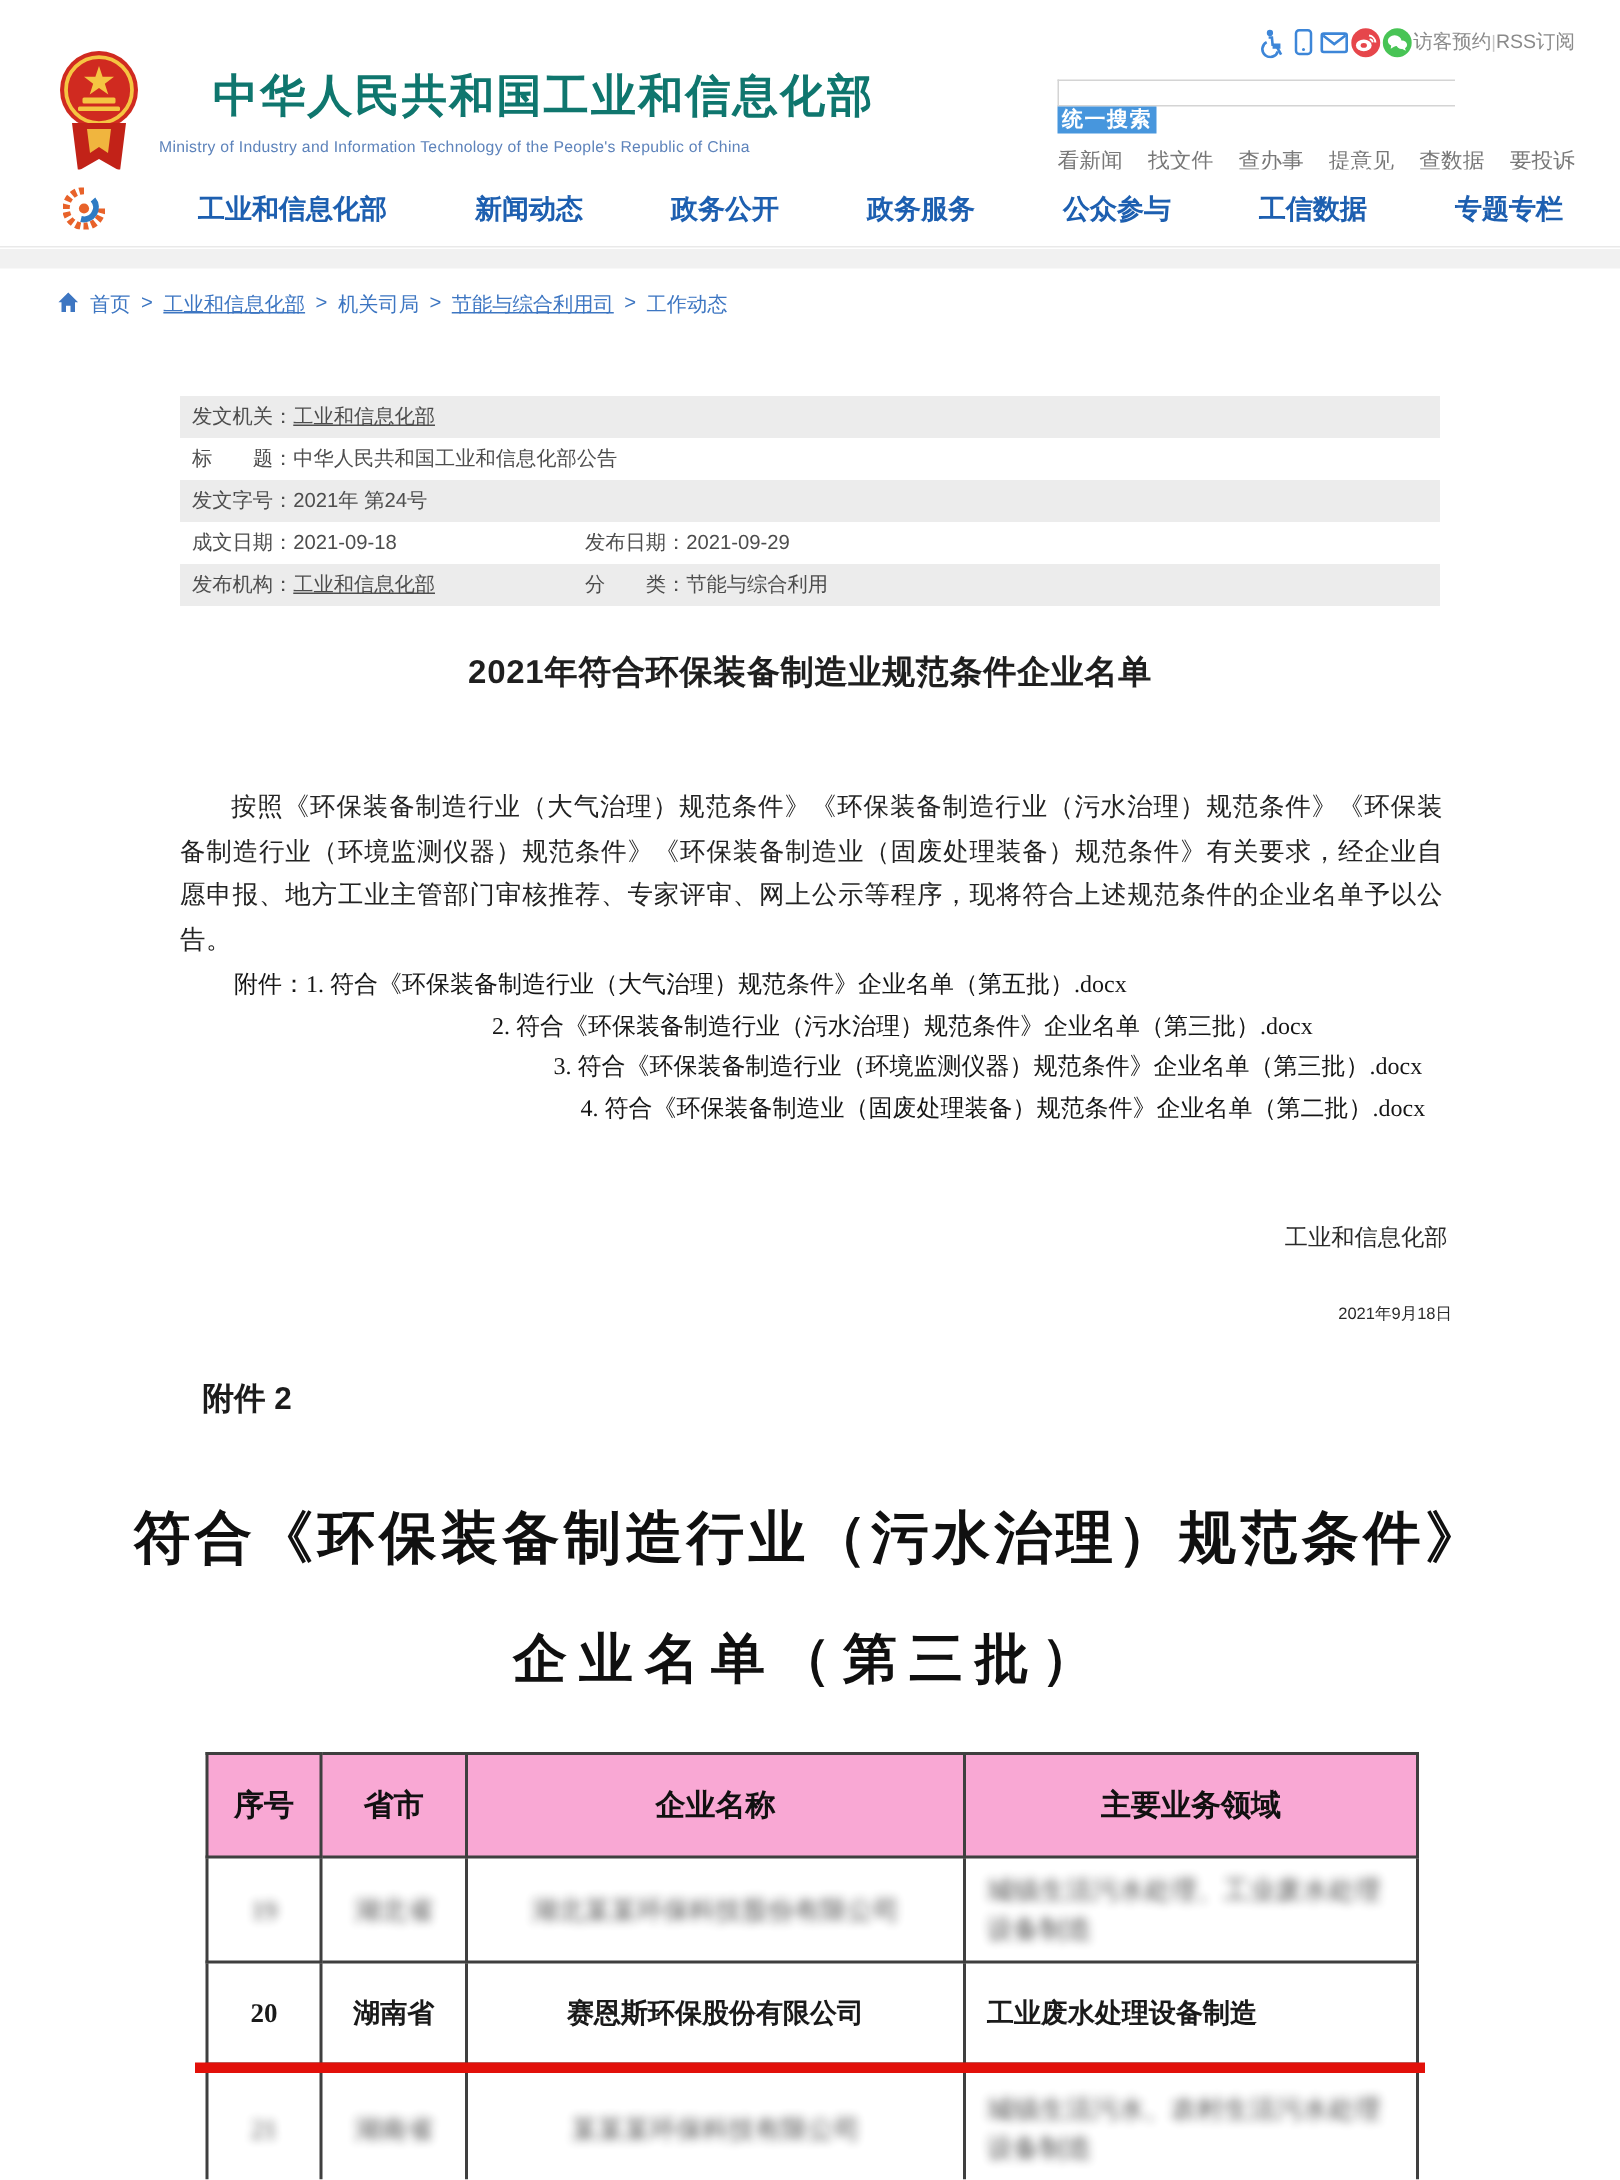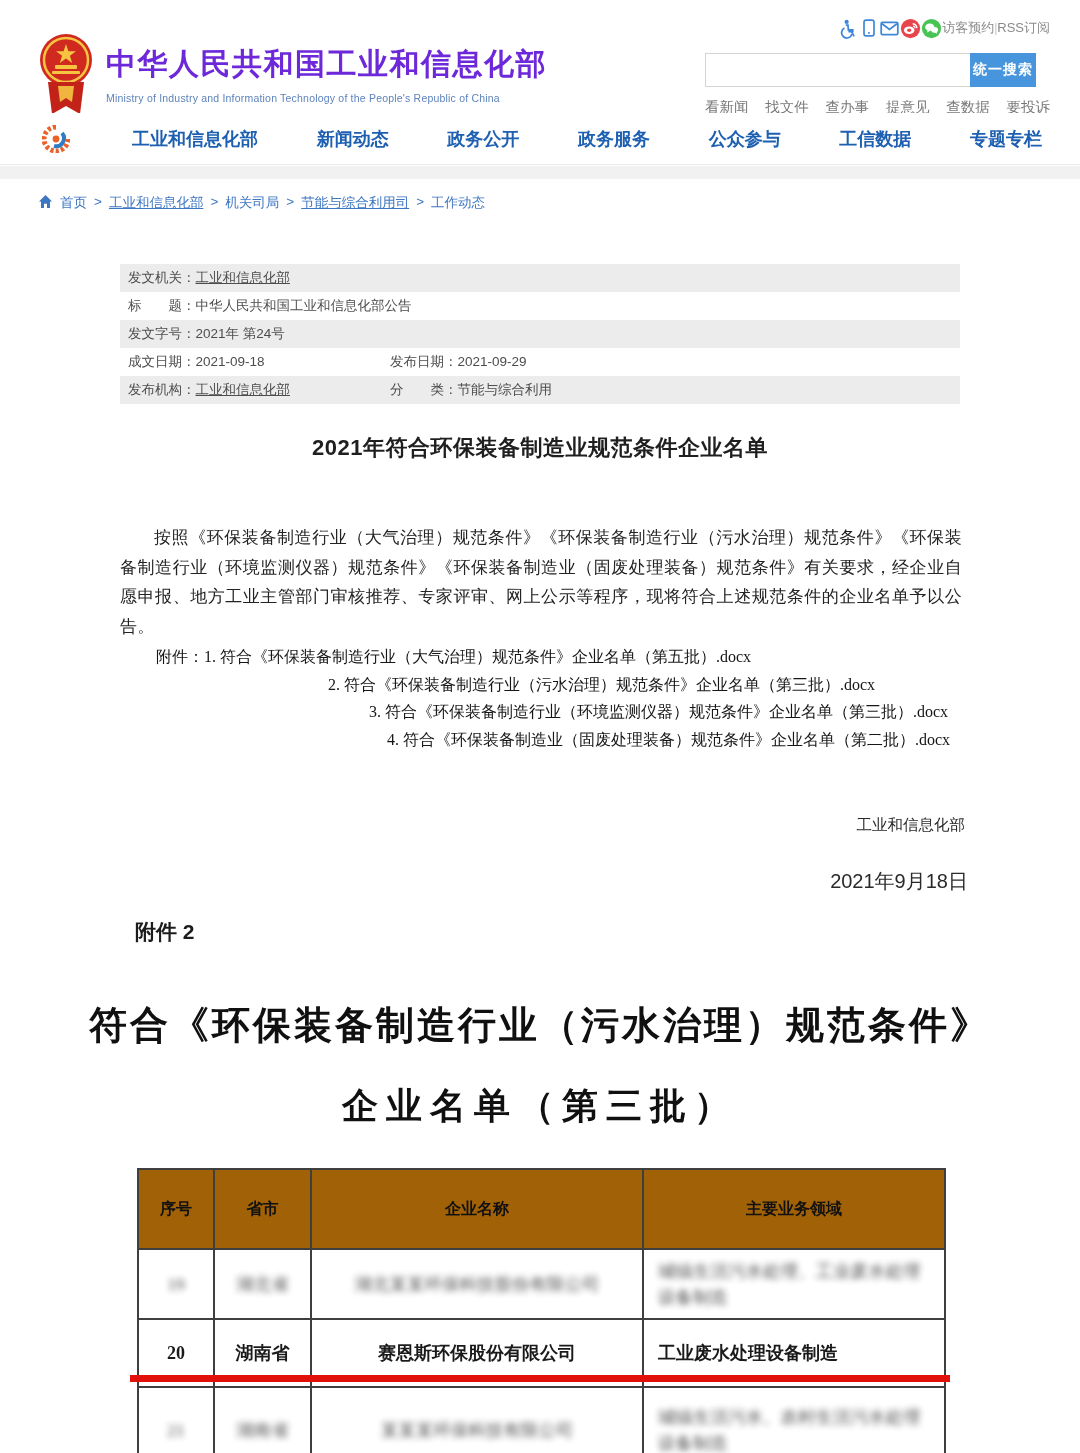--- a/index.html
+++ b/index.html
@@ -5,29 +5,29 @@
   * { margin:0; padding:0; box-sizing:border-box; }
   html,body { background:#ffffff; }
   body { font-family:"Liberation Sans", sans-serif; color:#333; }
   #page { position:relative; width:1080px; height:1453px; overflow:hidden; background:#fff; margin:0 auto; }
 
   
   .site-header { position:absolute; top:0; left:0; width:1080px; height:113px; background:#fff; }
   .brand { position:absolute; left:38px; top:32px; display:flex; align-items:flex-start; }
   .emblem { width:56px; height:82px; flex:0 0 auto; }
   .brand-text { margin-left:12px; padding-top:12px; }
-  .ministry-cn { font-size:30px; font-weight:bold; color:#6d28d9; letter-spacing:1.5px; white-space:nowrap; }
+  .ministry-cn { font-size:30px; font-weight:bold; color:#0f766e; letter-spacing:1.5px; white-space:nowrap;margin-left:36px; }
   .ministry-en { font-size:10.5px; color:#5d83bb; margin-top:7px; letter-spacing:0.2px; white-space:nowrap; }
 
   .header-right { position:absolute; right:30px; top:16px; width:345px; }
   .icon-row { display:flex; align-items:center; justify-content:flex-end; height:24px; }
   .hicon { width:21px; height:21px; display:inline-flex; align-items:center; justify-content:center; cursor:pointer; }
   .hlink { font-size:13px; color:#8a8a8a; white-space:nowrap; cursor:pointer; }
   .hdivider { color:#c5c5c5; font-size:12px; }
-  .search-row { margin-top:13px; display:flex; height:34px; }
+  .search-row { margin-top:13px; display:flex; height:34px;flex-direction:column; }
   .search-input { width:265px; height:34px; border:1px solid #d4d4d4; border-right:none; outline:none; padding:0 8px; font-size:14px; }
   .search-btn { width:66px; height:34px; background:#4796dd; color:#fff; border:none; font-size:14px; font-weight:bold; cursor:pointer; letter-spacing:1px; }
   .quick-links { margin-top:11px; display:flex; justify-content:space-between; }
   .quick-links span { font-size:14.5px; color:#787878; cursor:pointer; white-space:nowrap; }
 
   
   .nav { position:absolute; top:113px; left:0; width:1080px; height:52px; background:#fff; border-bottom:1px solid #e9e9e9; display:flex; align-items:center; }
   .nav-logo { margin-left:42px; width:28px; height:28px; }
   .nav-items { display:flex; flex:1; margin:0 38px 0 62px; justify-content:space-between; }
   .nav-item { font-size:18px; font-weight:bold; color:#1d5fb0; cursor:pointer; white-space:nowrap; }
@@ -51,32 +51,32 @@
   
   .article-title { position:absolute; top:433px; left:0; width:1080px; text-align:center; font-size:22px; font-weight:bold; color:#1f1f1f; letter-spacing:0.5px; }
   .article-para { position:absolute; top:523px; left:120px; width:842px; font-size:17px; line-height:29.5px; color:#232323; text-align:justify; text-indent:2em; letter-spacing:0.3px; }
   .attachments { position:absolute; top:643px; left:120px; width:860px; font-family:"Liberation Serif", serif; font-size:16px; color:#161616; }
   .att-line { line-height:27.5px; white-space:nowrap; cursor:pointer; }
   .att-line.l0 { margin-left:36px; }
   .att-line.l1 { margin-left:208px; }
   .att-line.l2 { margin-left:249px; }
   .att-line.l3 { margin-left:267px; }
   .signature { position:absolute; top:815px; left:0; width:965px; text-align:right; font-size:15.5px; color:#2a2a2a; }
-  .signature-date { position:absolute; top:868px; left:0; width:968px; text-align:right; font-size:20px; color:#2a2a2a; }
+  .signature-date { position:absolute; top:868px; left:0; width:968px; text-align:right; font-size:11px; color:#2a2a2a; }
 
   
   .att2-heading { position:absolute; top:918px; left:135px; font-size:21px; font-weight:bold; color:#1c1c1c; }
   .calligraphy { position:absolute; left:0; width:1080px; text-align:center; font-family:"Liberation Serif", serif; font-weight:bold; color:#101010; }
   .calligraphy.line1 { top:1000px; font-size:38px; letter-spacing:3px; }
   .calligraphy.line2 { top:1082px; font-size:36px; letter-spacing:8px; }
 
   
   .companies { position:absolute; top:1168px; left:137px; width:807px; border-collapse:collapse; table-layout:fixed; font-family:"Liberation Serif", serif; }
   .companies th, .companies td { border:2px solid #3f3f3f; }
-  .companies th { height:80px; font-size:16px; font-weight:bold; color:#111; text-align:center; background:#a16207; }
+  .companies th { height:69px; font-size:20px; font-weight:bold; color:#111; text-align:center; background:#f9a8d4; }
   .companies td { font-size:17.5px; color:#1a1a1a; text-align:center; }
   .row-a td { height:70px; }
   .row-20 td { height:68px; font-weight:bold; font-size:18px; }
   .row-b td { height:86px; }
   .companies td.biz { text-align:left; padding:6px 14px; line-height:26px; }
   .blurred { filter:blur(3.2px); opacity:0.8; }
   .red-line { position:absolute; top:1375px; left:130px; width:820px; height:7px; background:#e2100a; z-index:3; }
 
   svg { display:block; }
 </style>

